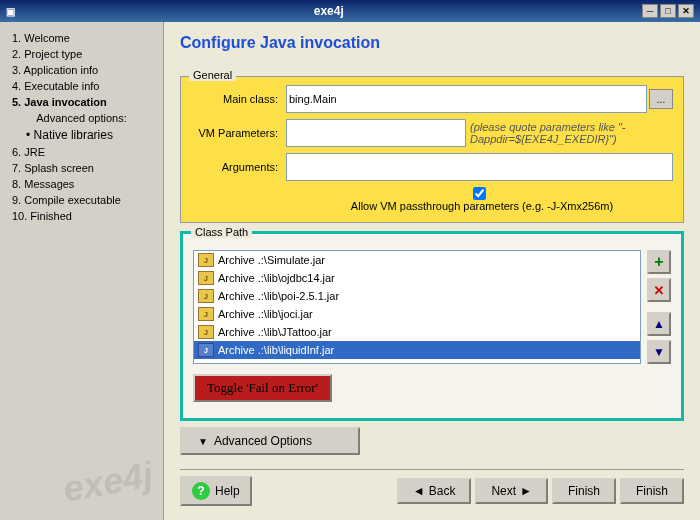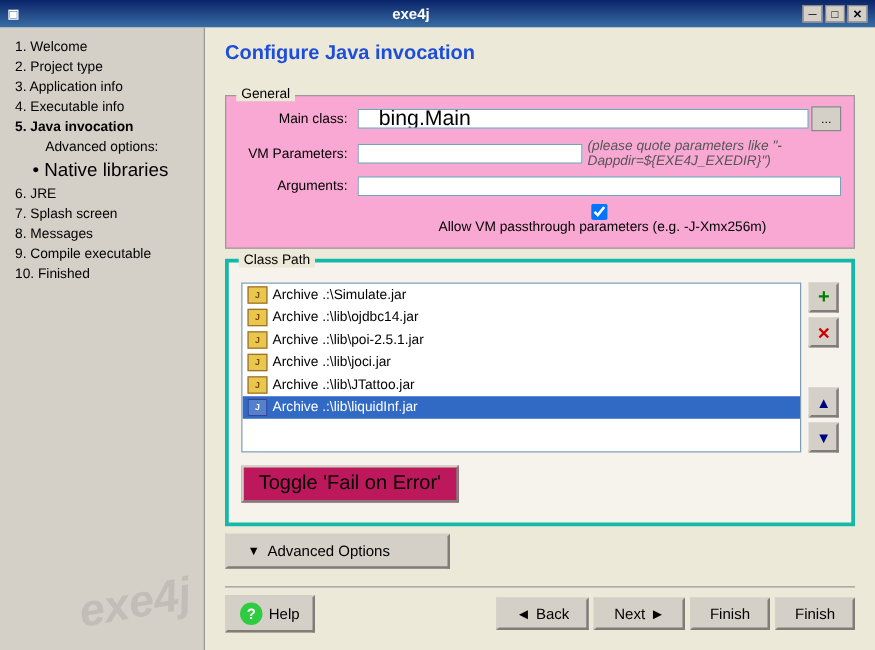--- a/index.html
+++ b/index.html
@@ -69,21 +69,21 @@
       color: #000;
     }
     .sidebar-sub {
       padding: 2px 20px;
       font-size: 11px;
       color: #000;
       text-align: center;
     }
     .sidebar-sub-dot {
       padding: 2px 26px;
-      font-size: 15px;
+      font-size: 12px;
       color: #000;
     }
     .sidebar-sub-dot::before {
       content: '• ';
     }
     .sidebar-watermark {
       position: absolute;
       bottom: 20px;
       right: 10px;
       font-size: 36px;
@@ -107,21 +107,21 @@
     .page-title {
       font-size: 16px;
       font-weight: bold;
       color: #1d4ed8;
       margin-bottom: 24px;
     }
 
     
     .group-box {
       border: 1px solid #999;
-      background: #f9a8d4;
+      background: #fde047;
       padding: 8px 10px;
       margin-bottom: 8px;
       position: relative;
     }
     .group-box-title {
       position: absolute;
       top: -8px;
       left: 8px;
       background: #ece9d8;
       padding: 0 4px;
@@ -138,25 +138,25 @@
     .form-label {
       width: 95px;
       font-size: 11px;
       color: #000;
       text-align: right;
       padding-right: 8px;
       flex-shrink: 0;
     }
     .form-input {
       flex: 1;
-      height: 16px;
+      height: 28px;
       border: 1px solid #7f9db9;
       background: white;
-      padding: 0 16px;
-      font-size: 17px;
+      padding: 0 2px;
+      font-size: 11px;
     }
     .form-input-hint {
       flex: 1;
       font-size: 11px;
       color: #555;
       padding-left: 4px;
       font-style: italic;
     }
     .browse-btn {
       width: 24px;
@@ -264,26 +264,27 @@
       font-size: 14px;
       font-weight: bold;
     }
     .cp-btn.green { color: #008000; }
     .cp-btn.red { color: #cc0000; }
     .cp-btn.arrow { color: #000080; font-size: 12px; }
 
     
     .toggle-btn {
       padding: 4px 12px;
-      background: #be185d;
+      background: #b91c1c;
       border: 2px outset #d4d0c8;
       cursor: pointer;
-      font-size: 16px;
+      font-size: 13px;
       margin-top: 4px;
       align-self: flex-start;
+      font-family: Liberation Serif, serif;
     }
 
     
     .advanced-options-btn {
       padding: 5px 16px;
       background: #d4d0c8;
       border: 2px outset #d4d0c8;
       cursor: pointer;
       font-size: 12px;
       display: flex;

